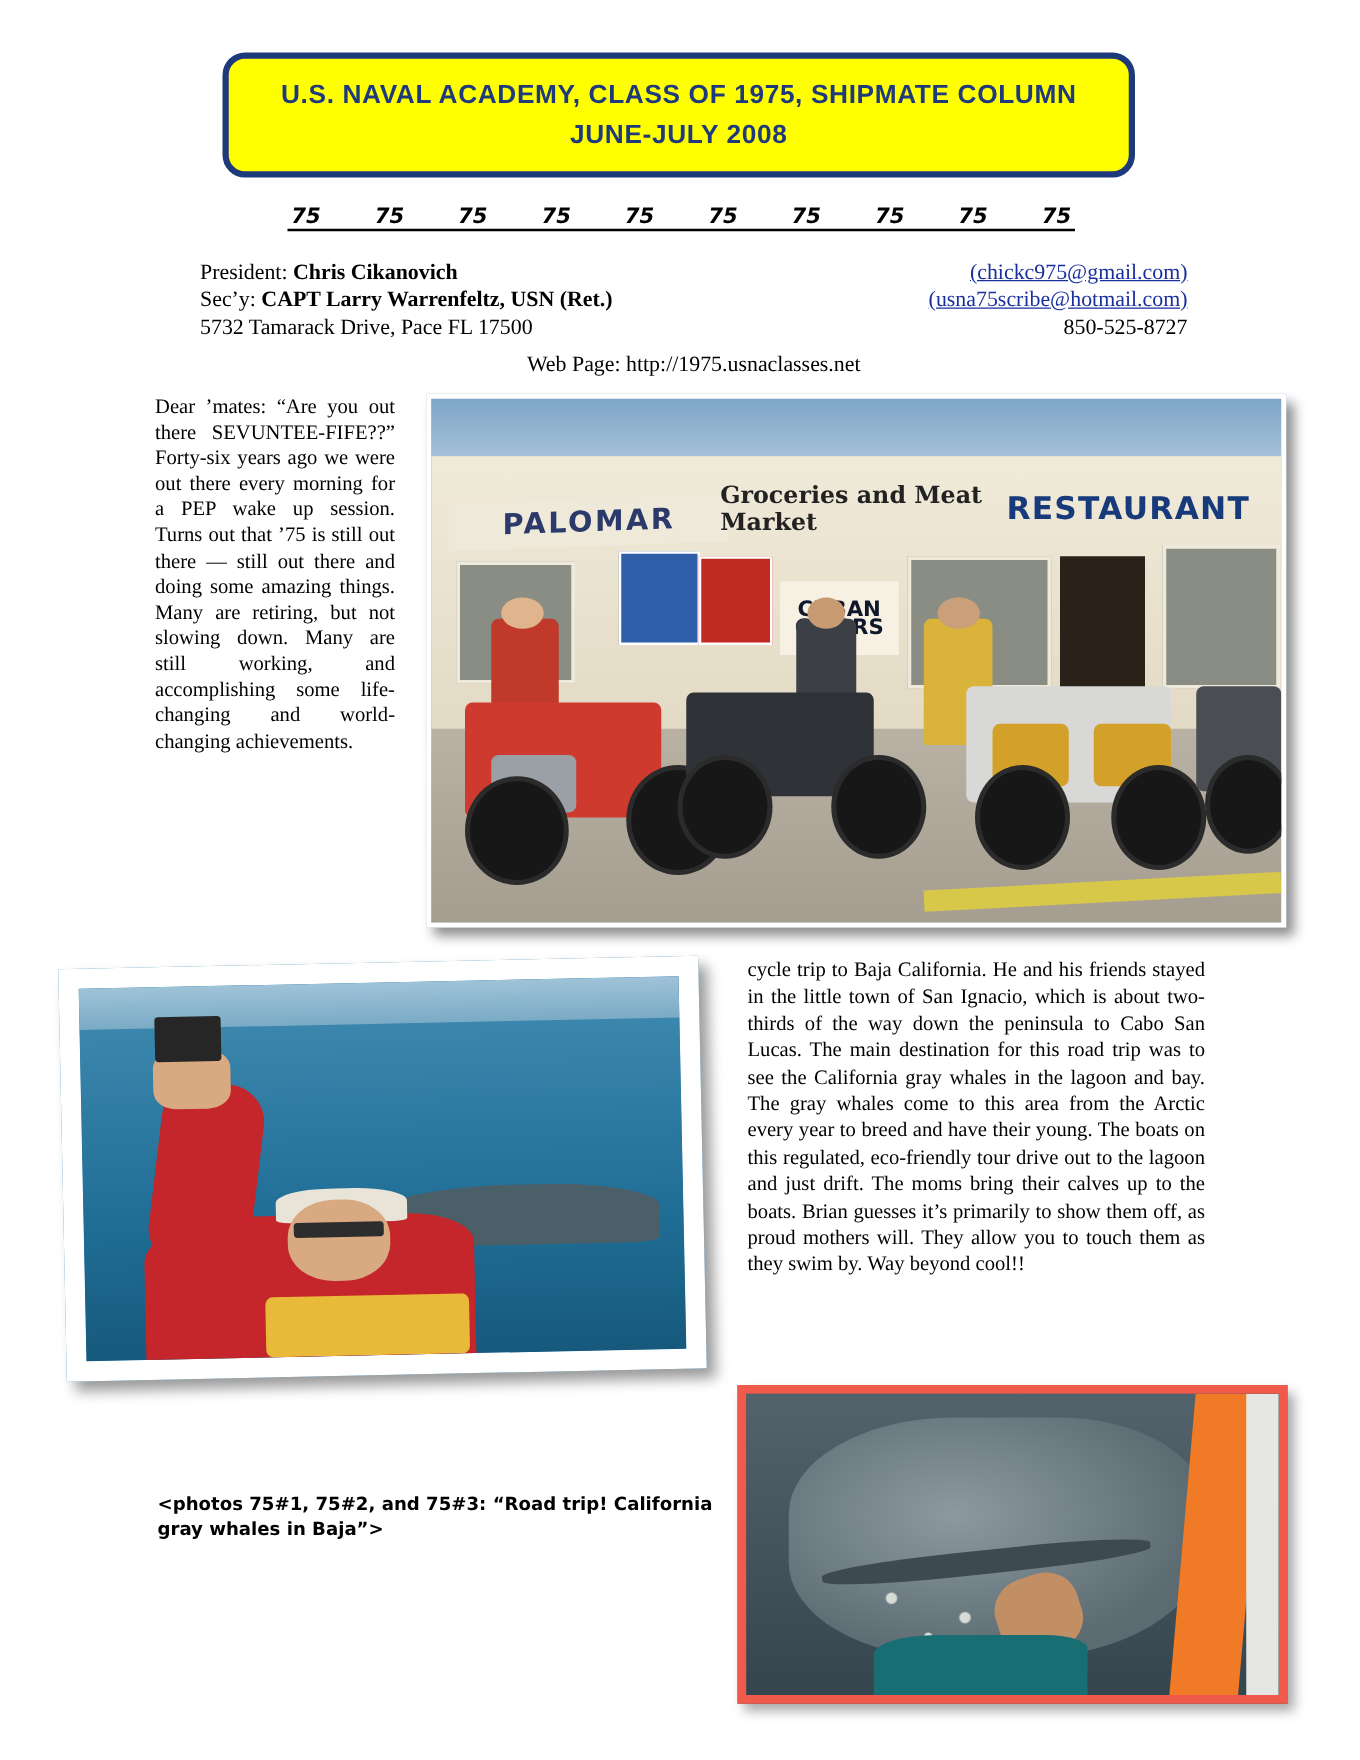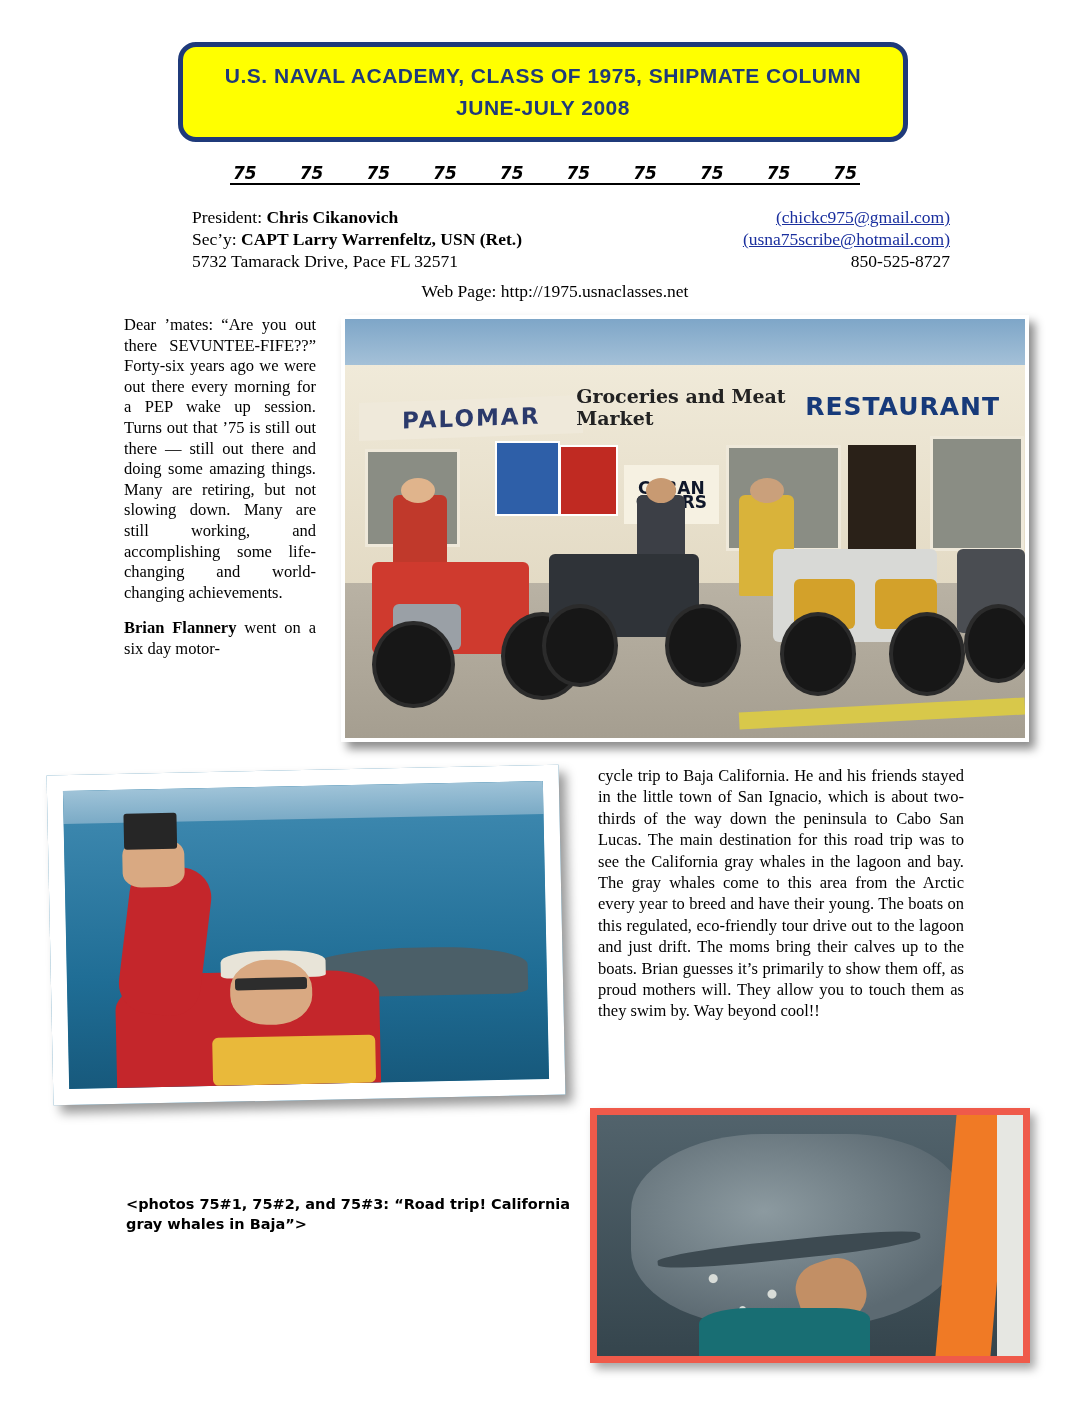--- a/index.html
+++ b/index.html
@@ -92,21 +92,20 @@
     left: 160px;
     top: 206px;
     width: 790px;
     font-size: 17.5px;
     line-height: 22px;
   }
   .contact-row {
     position: relative;
     height: 22px;
     white-space: nowrap;
-    margin-left: 32px;
   }
   .c-left { position: absolute; left: 0; top: 0; }
   .c-right { position: absolute; right: 0; top: 0; }
   .c-bold { font-weight: bold; }
   .email { color: #1a2f9e; text-decoration: underline; }
   .contact-web {
     position: absolute;
     left: 0;
     top: 74px;
     width: 790px;
@@ -376,29 +375,28 @@
 <div class="contact">
   <div class="contact-row">
     <span class="c-left"><span>President: </span><span class="c-bold">Chris Cikanovich</span></span>
     <span class="c-right email">(chickc975@gmail.com)</span>
   </div>
   <div class="contact-row">
     <span class="c-left"><span>Sec’y: </span><span class="c-bold">CAPT Larry Warrenfeltz, USN (Ret.)</span></span>
     <span class="c-right email">(usna75scribe@hotmail.com)</span>
   </div>
   <div class="contact-row">
-    <span class="c-left">5732 Tamarack Drive, Pace FL  32571</span>
+    <span class="c-left">5732 Tamarack Drive, Pace FL  17500</span>
     <span class="c-right">850-525-8727</span>
   </div>
   <div class="contact-web">Web Page: http://1975.usnaclasses.net</div>
 </div>
 
 <div class="col-left">
   <p>Dear ’mates:  “Are you out there SEVUNTEE-FIFE??”  Forty-six years ago we were out there every morning for a PEP wake up session. Turns out that ’75 is still out there — still out there and doing some amazing things. Many are retiring, but not slowing down. Many are still working, and accomplishing some life-changing and world-changing achievements.</p>
-  <p><span class="name-bold">Brian Flannery</span><span> went on a six day motor-</span></p>
 </div>
 
 <div class="col-right">
   <p>cycle trip to Baja California. He and his friends stayed in the little town of San Ignacio, which is about two-thirds of the way down the peninsula to Cabo San Lucas. The main destination for this road trip was to see the California gray whales in the lagoon and bay. The gray whales come to this area from the Arctic every year to breed and have their young. The boats on this regulated, eco-friendly tour drive out to the lagoon and just drift. The moms bring their calves up to the boats. Brian guesses it’s primarily to show them off, as proud mothers will. They allow you to touch them as they swim by. Way beyond cool!!</p>
 </div>
 
 <div class="caption">&lt;photos 75#1, 75#2, and 75#3: “Road trip! California gray whales in Baja”&gt;</div>
 
 <div class="photo" id="photo-motorcycles">
   <div class="sky"></div>

